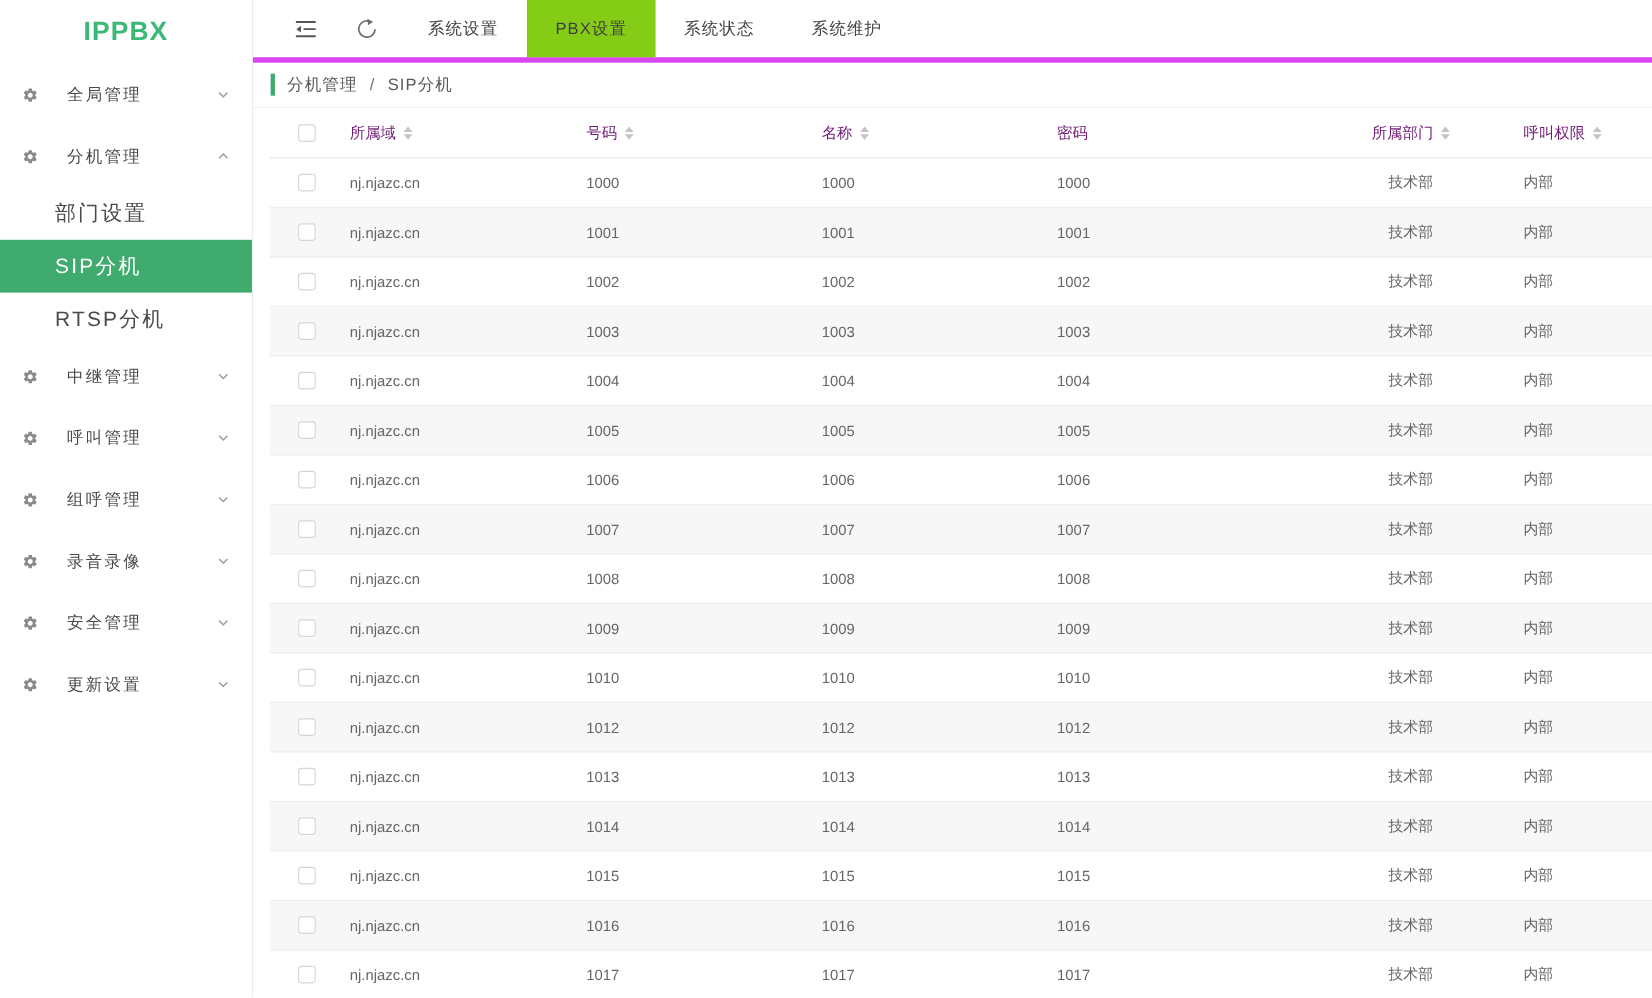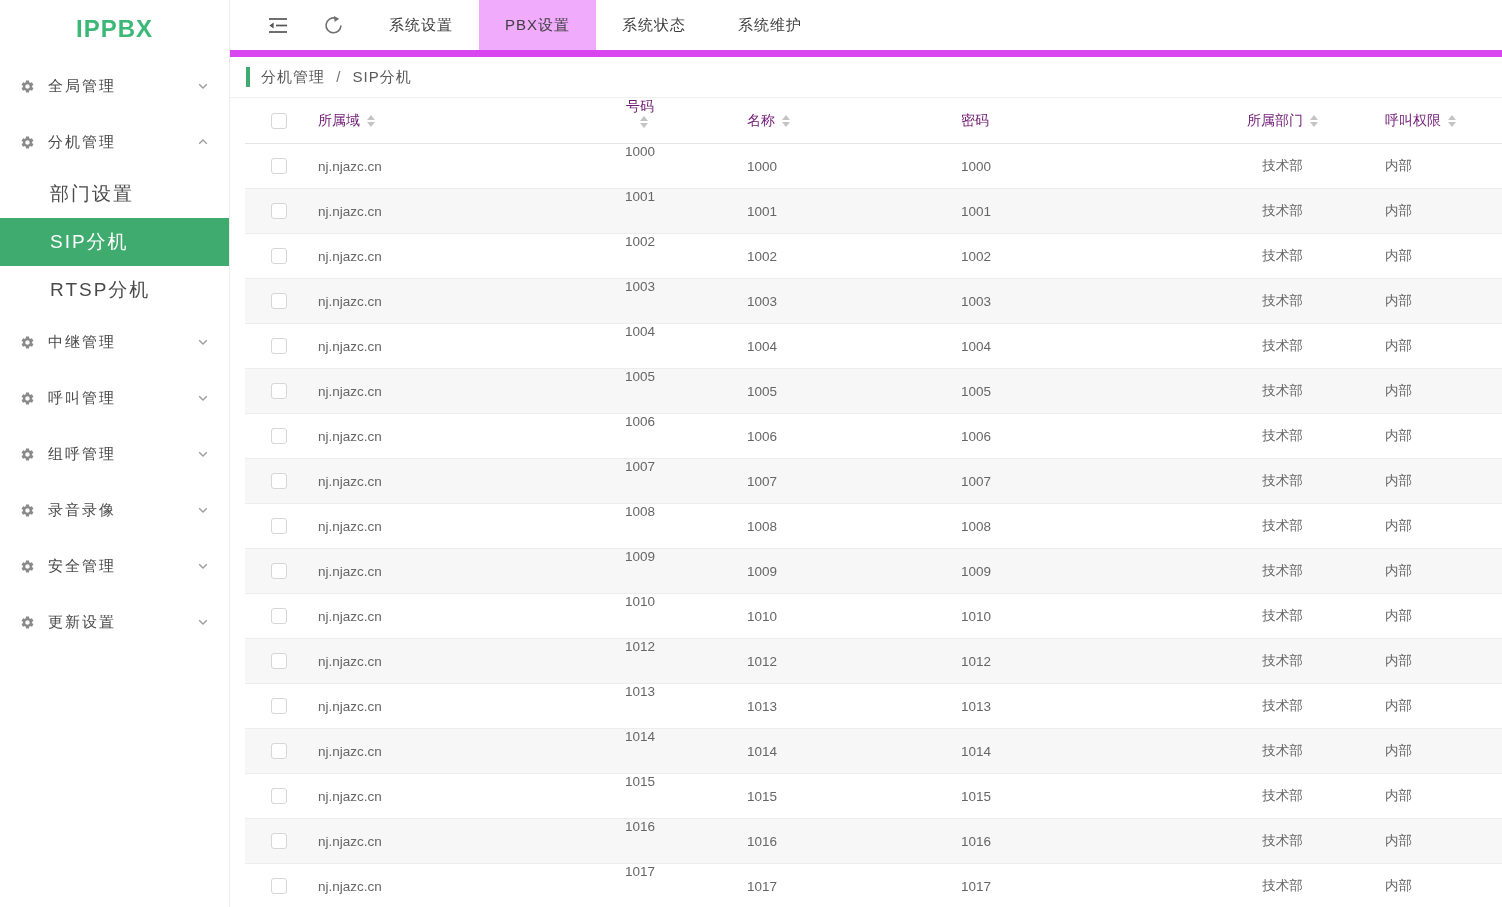--- a/index.html
+++ b/index.html
@@ -9,55 +9,55 @@
 
   
   .sidebar { width:230px; min-width:230px; height:100%; background:#fff;
     border-right:1px solid #ececec; }
   .logo { height:58px; display:flex; align-items:center; justify-content:center;
     font-size:24px; font-weight:bold; letter-spacing:1px; color:#3cb876; }
   .menu { display:flex; flex-direction:column; }
   .menu-item { height:56px; display:flex; align-items:center; padding:0 20px;
     cursor:pointer; color:#4a4a4a; font-size:15px; }
   .menu-item .gear { width:15px; height:15px; display:flex; align-items:center; }
-  .menu-item .mi-label { margin-left:13px; letter-spacing:2px; }
+  .menu-item .mi-label { margin-left:26px; letter-spacing:2px; }
   .menu-item .chev { margin-left:auto; display:flex; align-items:center; }
   .chev.up svg { transform:rotate(180deg); }
   .submenu-item { height:48px; display:flex; align-items:center; padding-left:50px;
     cursor:pointer; color:#4a4a4a; font-size:19px; letter-spacing:2px; }
   .submenu-item.active { background:#3fab6e; color:#fff; }
 
   
   .main { flex:1; display:flex; flex-direction:column; background:#fff; }
 
   .topbar { height:57px; min-height:57px; display:flex; align-items:stretch;
-    border-bottom:7px solid #d946ef; padding-left:38px; }
+    border-bottom:5px solid #d946ef; padding-left:38px; }
   .icon-btn { display:flex; align-items:center; cursor:pointer; }
   .icon-btn.refresh { margin-left:36px; }
   .tabs { display:flex; margin-left:20px; }
   .tab { display:flex; align-items:center; padding:0 26px; font-size:15px;
     color:#404040; cursor:pointer; letter-spacing:1px; }
-  .tab.active { background:#f0abfc; }
+  .tab.active { background:#84cc16; }
 
   .breadcrumb-bar { height:41px; min-height:41px; display:flex; align-items:center;
     padding-left:16px; border-bottom:1px solid #f0f0f0; }
   .accent-bar { width:4px; height:20px; background:#3fab6e; margin-right:11px; }
   .crumbs { font-size:15px; color:#595959; letter-spacing:1px; }
   .crumbs .sep { margin:0 6px; color:#737373; }
 
   
   .table-area { flex:1; margin-left:15px; overflow:hidden; }
   .trow { display:flex; height:45px; border-bottom:1px solid #ededed; }
   .thead-row { height:46px; border-bottom:1px solid #e4e4e4; }
   .tbody .trow:nth-child(even) { background:#f7f7f7; }
   .cell { display:flex; align-items:center; font-size:13.5px; color:#666;
     overflow:hidden; white-space:nowrap; }
   .thead-row .cell { color:#701a75; font-size:14px; }
   .c-check { width:73px; padding-left:26px; }
-  .c-domain { width:215px; } .c-number { width:214px;flex-direction:column; } .c-name { width:214px; }
+  .c-domain { width:215px; } .c-number { width:214px; } .c-name { width:214px; }
   .c-password { width:219px; } .c-dept { width:205px;justify-content:center; } .c-perm { flex:1; }
   .checkbox { width:16px; height:16px; border:1px solid #d6d6d6; border-radius:3px;
     background:#fff; cursor:pointer; }
   .sorter { display:inline-flex; flex-direction:column; gap:2px; margin-left:7px;
     cursor:pointer; }
   .sorter .tri-up { width:0; height:0; border-left:4px solid transparent;
     border-right:4px solid transparent; border-bottom:5px solid #c4c4c4; }
   .sorter .tri-down { width:0; height:0; border-left:4px solid transparent;
     border-right:4px solid transparent; border-top:5px solid #c4c4c4; }
 </style>

